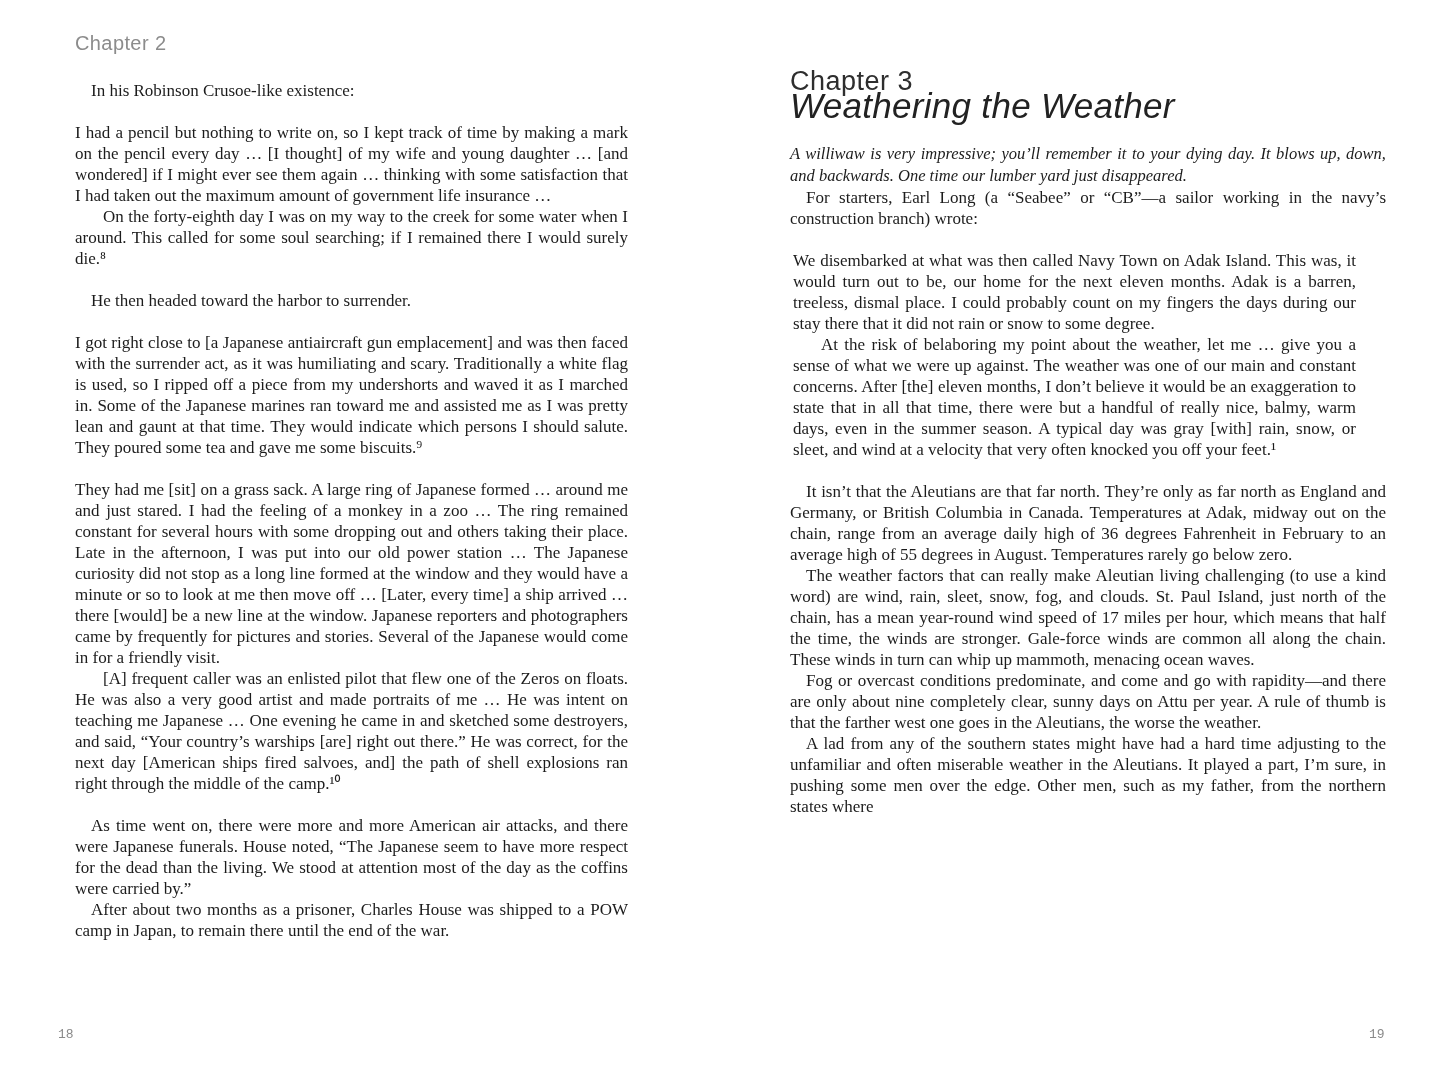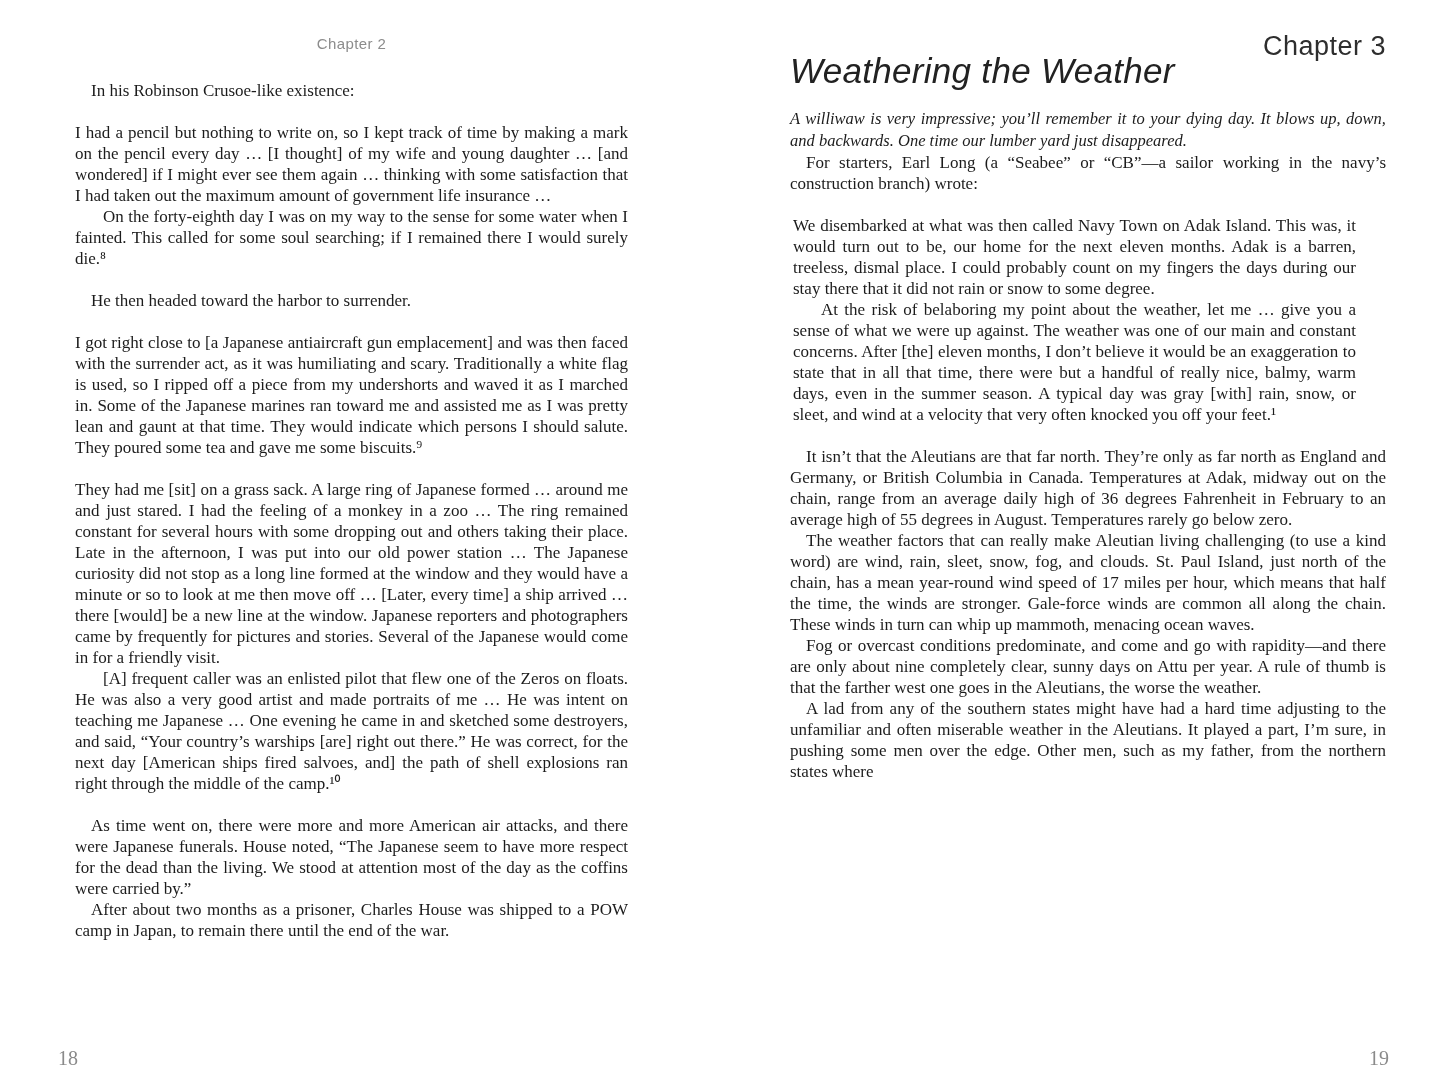--- a/index.html
+++ b/index.html
@@ -9,29 +9,29 @@
   .spread { position:relative; width:1445px; height:1084px; background:#ffffff; }
 
   .page { position:absolute; top:0; text-align:justify; font-size:17px; line-height:21px; }
   .page-left  { left:75px;  width:553px; }
   .page-right { left:790px; width:596px; }
 
   
   .running-head {
     margin-top:33px; margin-bottom:26px;
     font-family:"Liberation Sans", sans-serif;
-    font-size:15px; letter-spacing:0.4px;
-    color:#8c8c8c; text-align:center;
+    font-size:20px; letter-spacing:0.4px;
+    color:#8c8c8c; text-align:left;
   }
 
   
   .chapter-label {
-    margin-top:36px;
+    margin-top:71px;
     font-family:"Liberation Sans", sans-serif;
-    font-size:27px; color:#2e2e2e; text-align:right;
+    font-size:27px; color:#2e2e2e; text-align:left;
     letter-spacing:0.5px;
   }
   .chapter-title {
     margin-top:3px;
     font-family:"Liberation Sans", sans-serif;
     font-style:italic; font-size:35px; color:#222222;
     text-align:left; letter-spacing:0.3px;
   }
   .epigraph {
     margin-top:27px;
@@ -44,37 +44,37 @@
   p.qf { text-indent:0; }                
   p.qi { text-indent:28px; }             
   .sp  { margin-top:21px; }              
   .sp2 { margin-top:20px; }
 
   
   .page-right p.qf, .page-right p.qi { margin-left:3px; margin-right:30px; }
 
   .page-number {
     position:absolute; top:1027px;
-    font-family:Liberation Serif, serif;
-    font-size:20px; color:#8a8a8a;margin-top:20px;
+    font-family:Liberation Mono, monospace;
+    font-size:13px; color:#8a8a8a;
   }
   .page-number.pn-left  { left:58px; }
   .page-number.pn-right { left:1369px; }
 </style>
 </head>
 <body>
 
 <div class="spread">
 
   <div class="page page-left">
     <div class="running-head">Chapter 2</div>
 
     <p class="bi">In his Robinson Crusoe-like existence:</p>
     <p class="qf sp">I had a pencil but nothing to write on, so I kept track of time by making a mark on the pencil every day … [I thought] of my wife and young daughter … [and wondered] if I might ever see them again … thinking with some satisfaction that I had taken out the maximum amount of government life insurance …</p>
-    <p class="qi">On the forty-eighth day I was on my way to the sense for some water when I fainted. This called for some soul searching; if I remained there I would surely die.⁸</p>
+    <p class="qi">On the forty-eighth day I was on my way to the creek for some water when I around. This called for some soul searching; if I remained there I would surely die.⁸</p>
     <p class="bi sp">He then headed toward the harbor to surrender.</p>
     <p class="qf sp">I got right close to [a Japanese antiaircraft gun emplacement] and was then faced with the surrender act, as it was humiliating and scary. Traditionally a white flag is used, so I ripped off a piece from my undershorts and waved it as I marched in. Some of the Japanese marines ran toward me and assisted me as I was pretty lean and gaunt at that time. They would indicate which persons I should salute. They poured some tea and gave me some biscuits.⁹</p>
     <p class="qf sp">They had me [sit] on a grass sack. A large ring of Japanese formed … around me and just stared. I had the feeling of a monkey in a zoo … The ring remained constant for several hours with some dropping out and others taking their place. Late in the afternoon, I was put into our old power station … The Japanese curiosity did not stop as a long line formed at the window and they would have a minute or so to look at me then move off … [Later, every time] a ship arrived … there [would] be a new line at the window. Japanese reporters and photographers came by frequently for pictures and stories. Several of the Japanese would come in for a friendly visit.</p>
     <p class="qi">[A] frequent caller was an enlisted pilot that flew one of the Zeros on floats. He was also a very good artist and made portraits of me … He was intent on teaching me Japanese … One evening he came in and sketched some destroyers, and said, “Your country’s warships [are] right out there.” He was correct, for the next day [American ships fired salvoes, and] the path of shell explosions ran right through the middle of the camp.¹⁰</p>
     <p class="bi sp">As time went on, there were more and more American air attacks, and there were Japanese funerals. House noted, “The Japanese seem to have more respect for the dead than the living. We stood at attention most of the day as the coffins were carried by.”</p>
     <p class="bi">After about two months as a prisoner, Charles House was shipped to a POW camp in Japan, to remain there until the end of the war.</p>
   </div>
 
   <div class="page page-right">
     <div class="chapter-label">Chapter 3</div>

